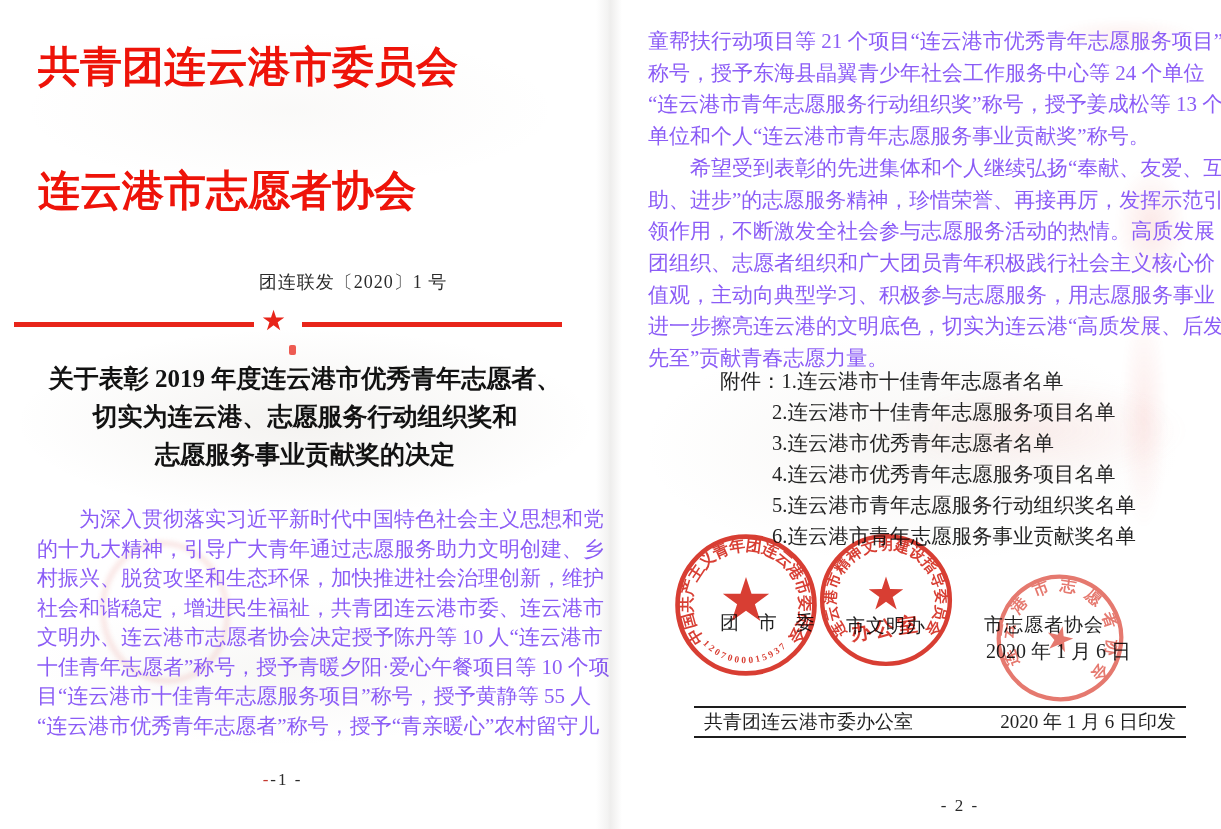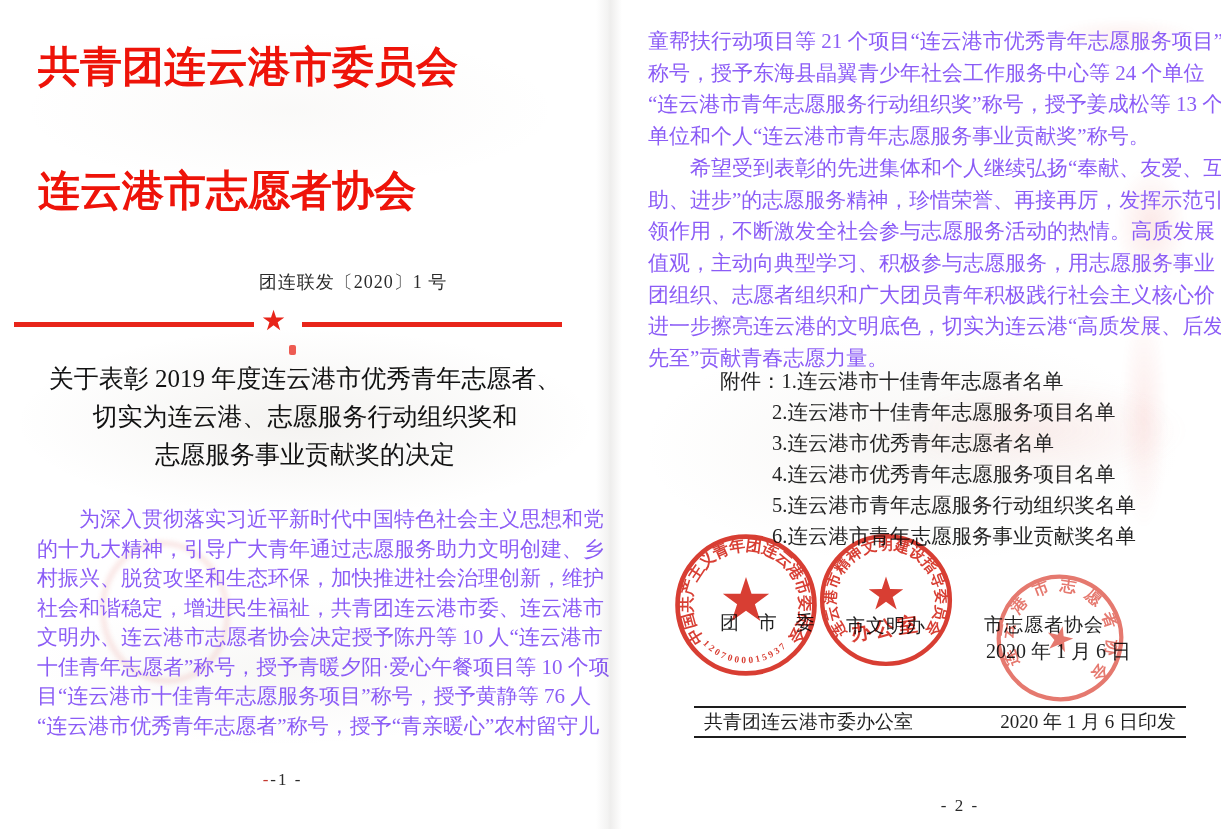--- a/index.html
+++ b/index.html
@@ -31,21 +31,21 @@
   .hl2{top:106px;width:524px;}
   .hl3{top:168px;width:432px;}
   .docnum{position:absolute;left:0;top:270px;width:610px;text-align:center;
           font-size:18px;color:#2b2b2b;letter-spacing:1px;padding-left:48px;}
   .dline{position:absolute;top:322px;height:5px;background:#e8251a;}
   .dline.l{left:14px;width:240px;}
   .dline.r{left:302px;width:260px;}
   .dstar{position:absolute;left:261px;top:307px;font-size:28px;color:#e8251a;line-height:1;}
   .starmark{position:absolute;left:289px;top:345px;width:7px;height:10px;background:#e8251a;opacity:.75;border-radius:2px;}
   .title{position:absolute;left:0;top:360px;width:610px;text-align:center;color:#121212;
-         font-weight:normal;font-size:25px;line-height:38px;}
+         font-weight:bold;font-size:25px;line-height:38px;}
   .bwrap{position:absolute;color:#8b5cf6;font-size:21px;}
   .b1{left:37px;top:505px;width:536px;line-height:29.5px;}
   .b2{left:38px;top:26px;width:538px;line-height:31.7px;}
   .bl{text-align:justify;text-align-last:justify;white-space:nowrap;}
   .bl.short{text-align-last:left;}
   .bl.ind{text-indent:2em;}
   .pnum{position:absolute;font-size:17px;color:#2b2b2b;letter-spacing:2px;text-align:center;}
   .pn1{left:235px;top:770px;width:95px;}
   .pn2{left:310px;top:796px;width:80px;}
   .pnd{color:#c4372e;}
@@ -104,21 +104,21 @@
       <div>志愿服务事业贡献奖的决定</div>
     </div>
 
     <div class="bwrap b1">
       <div class="bl ind">为深入贯彻落实习近平新时代中国特色社会主义思想和党</div>
       <div class="bl">的十九大精神，引导广大青年通过志愿服务助力文明创建、乡</div>
       <div class="bl">村振兴、脱贫攻坚和生态环保，加快推进社会治理创新，维护</div>
       <div class="bl">社会和谐稳定，增进民生福祉，共青团连云港市委、连云港市</div>
       <div class="bl">文明办、连云港市志愿者协会决定授予陈丹等 10 人“连云港市</div>
       <div class="bl">十佳青年志愿者”称号，授予青暖夕阳·爱心午餐项目等 10 个项</div>
-      <div class="bl">目“连云港市十佳青年志愿服务项目”称号，授予黄静等 76 人</div>
+      <div class="bl">目“连云港市十佳青年志愿服务项目”称号，授予黄静等 55 人</div>
       <div class="bl">“连云港市优秀青年志愿者”称号，授予“青亲暖心”农村留守儿</div>
     </div>
 
     <div class="pnum pn1"><span class="pnd">-</span><span>-1 -</span></div>
   </div>
 
   <div class="gutter"></div>
 
   <div class="page page2">
     <div class="smudge sm4"></div>
@@ -128,22 +128,22 @@
     <div class="ghost g4"></div>
 
     <div class="bwrap b2">
       <div class="bl">童帮扶行动项目等 21 个项目“连云港市优秀青年志愿服务项目”</div>
       <div class="bl">称号，授予东海县晶翼青少年社会工作服务中心等 24 个单位</div>
       <div class="bl">“连云港市青年志愿服务行动组织奖”称号，授予姜成松等 13 个</div>
       <div class="bl short">单位和个人“连云港市青年志愿服务事业贡献奖”称号。</div>
       <div class="bl ind">希望受到表彰的先进集体和个人继续弘扬“奉献、友爱、互</div>
       <div class="bl">助、进步”的志愿服务精神，珍惜荣誉、再接再厉，发挥示范引</div>
       <div class="bl">领作用，不断激发全社会参与志愿服务活动的热情。高质发展</div>
+      <div class="bl">团组织、志愿者组织和广大团员青年积极践行社会主义核心价</div>
       <div class="bl">值观，主动向典型学习、积极参与志愿服务，用志愿服务事业</div>
-      <div class="bl">团组织、志愿者组织和广大团员青年积极践行社会主义核心价</div>
       <div class="bl">进一步擦亮连云港的文明底色，切实为连云港“高质发展、后发</div>
       <div class="bl short">先至”贡献青春志愿力量。</div>
     </div>
 
     <div class="attach">
       <div class="row"><span>附件：</span><span>1.连云港市十佳青年志愿者名单</span></div>
       <div class="itm">2.连云港市十佳青年志愿服务项目名单</div>
       <div class="itm">3.连云港市优秀青年志愿者名单</div>
       <div class="itm">4.连云港市优秀青年志愿服务项目名单</div>
       <div class="itm">5.连云港市青年志愿服务行动组织奖名单</div>

